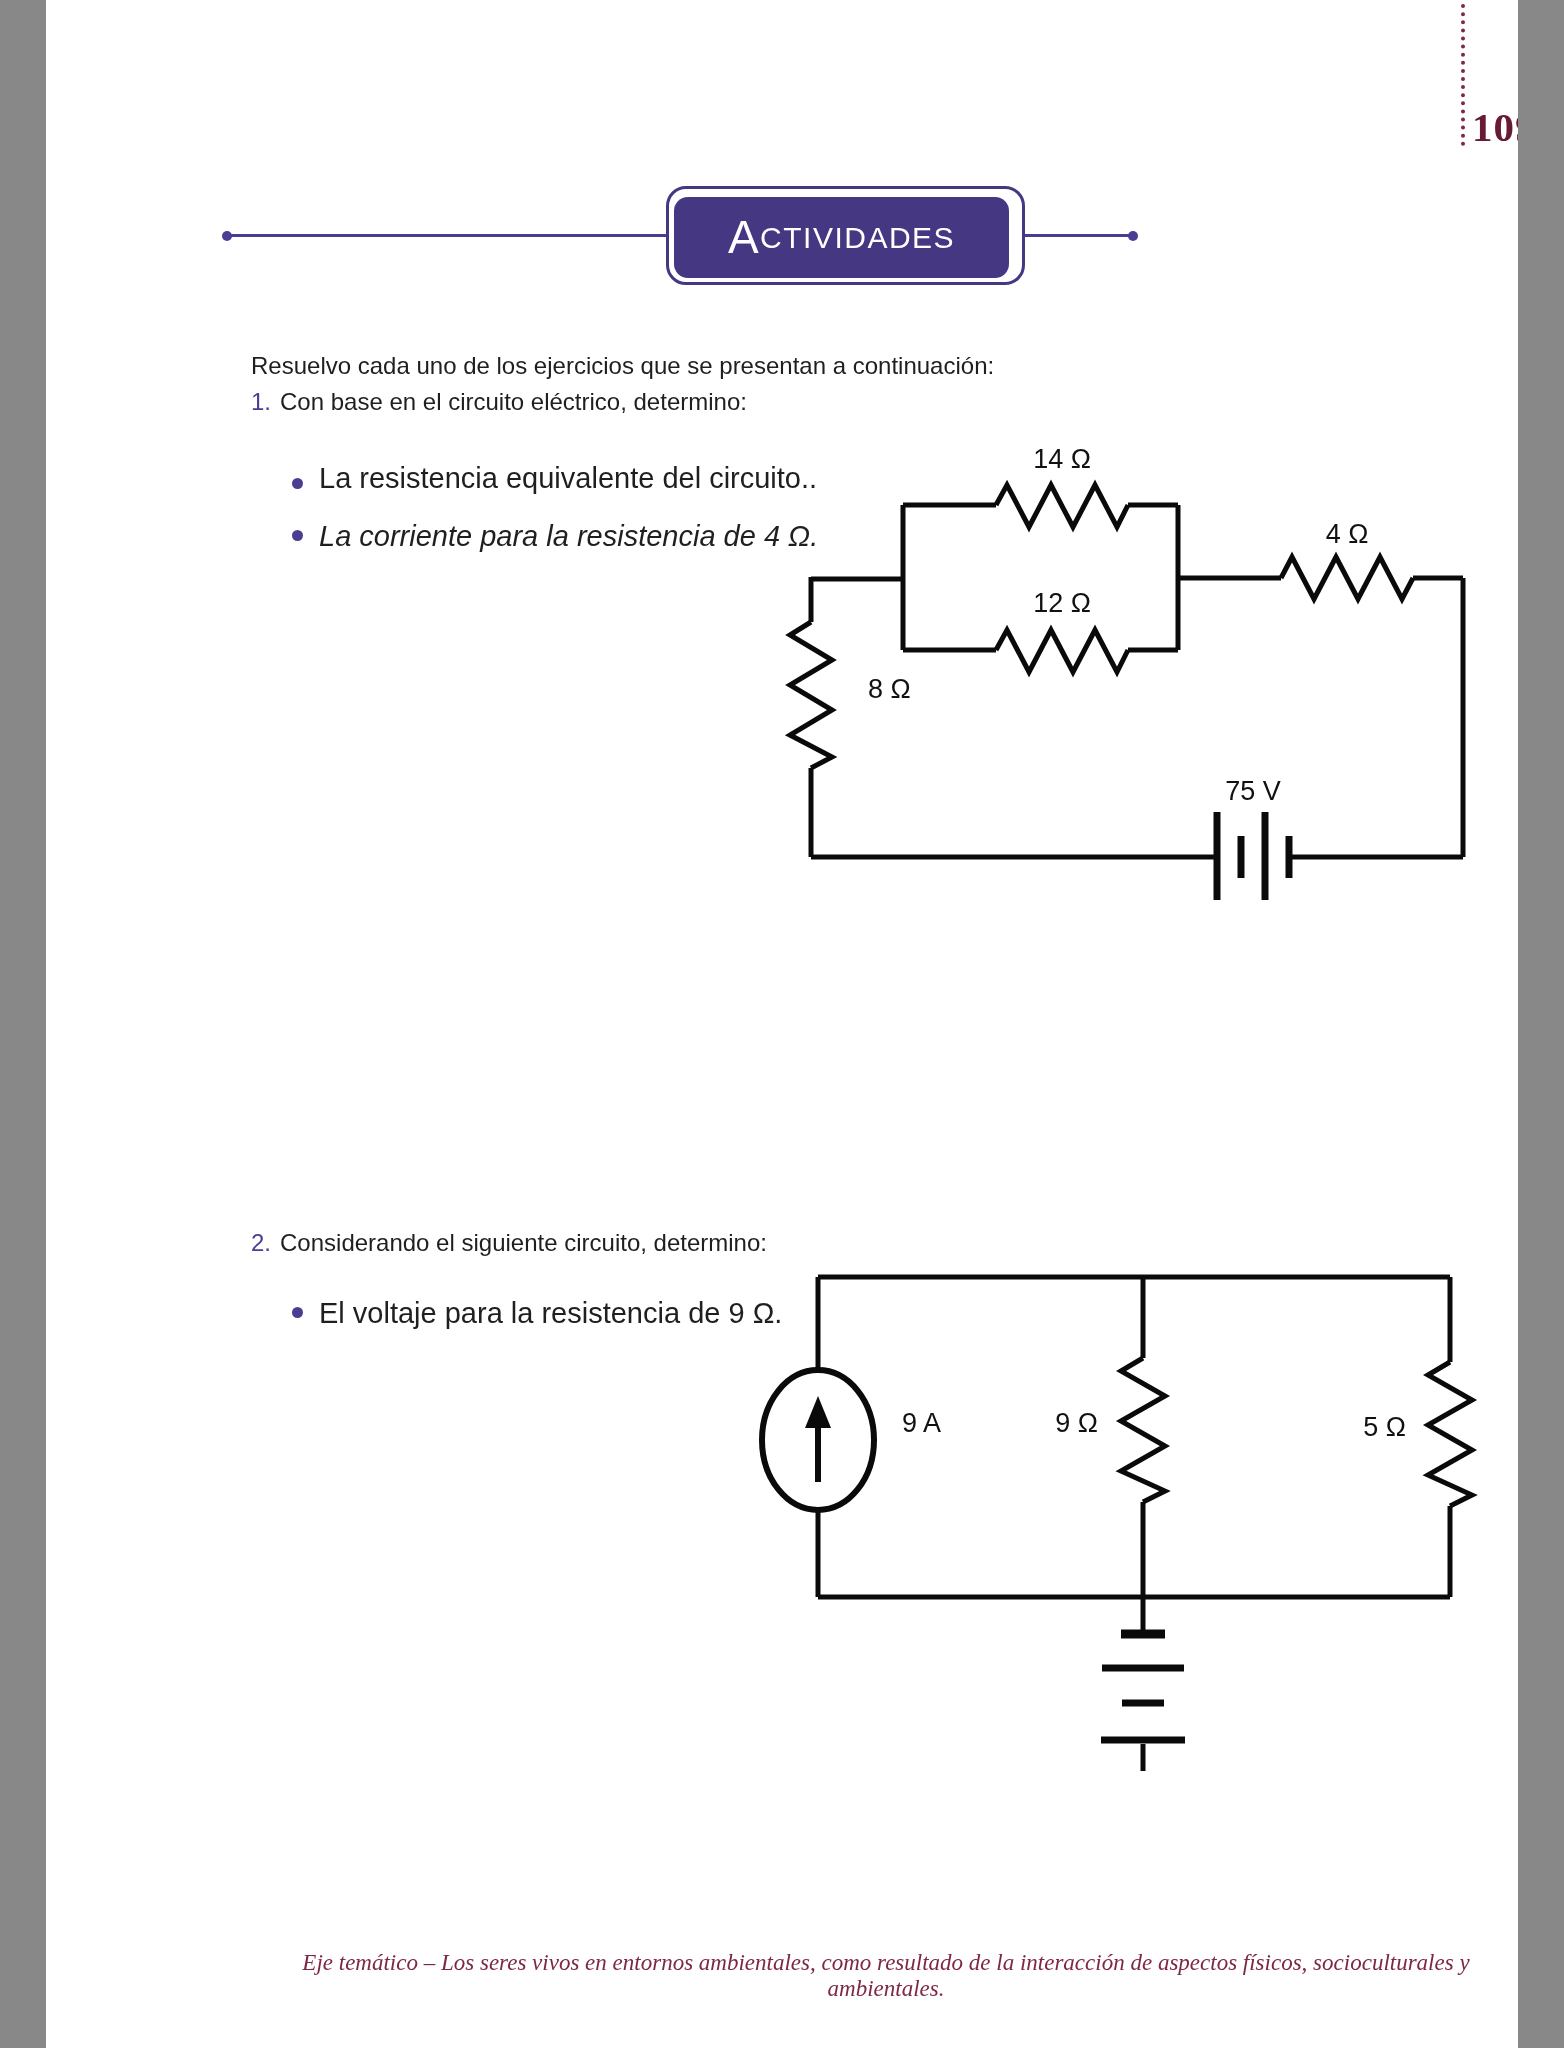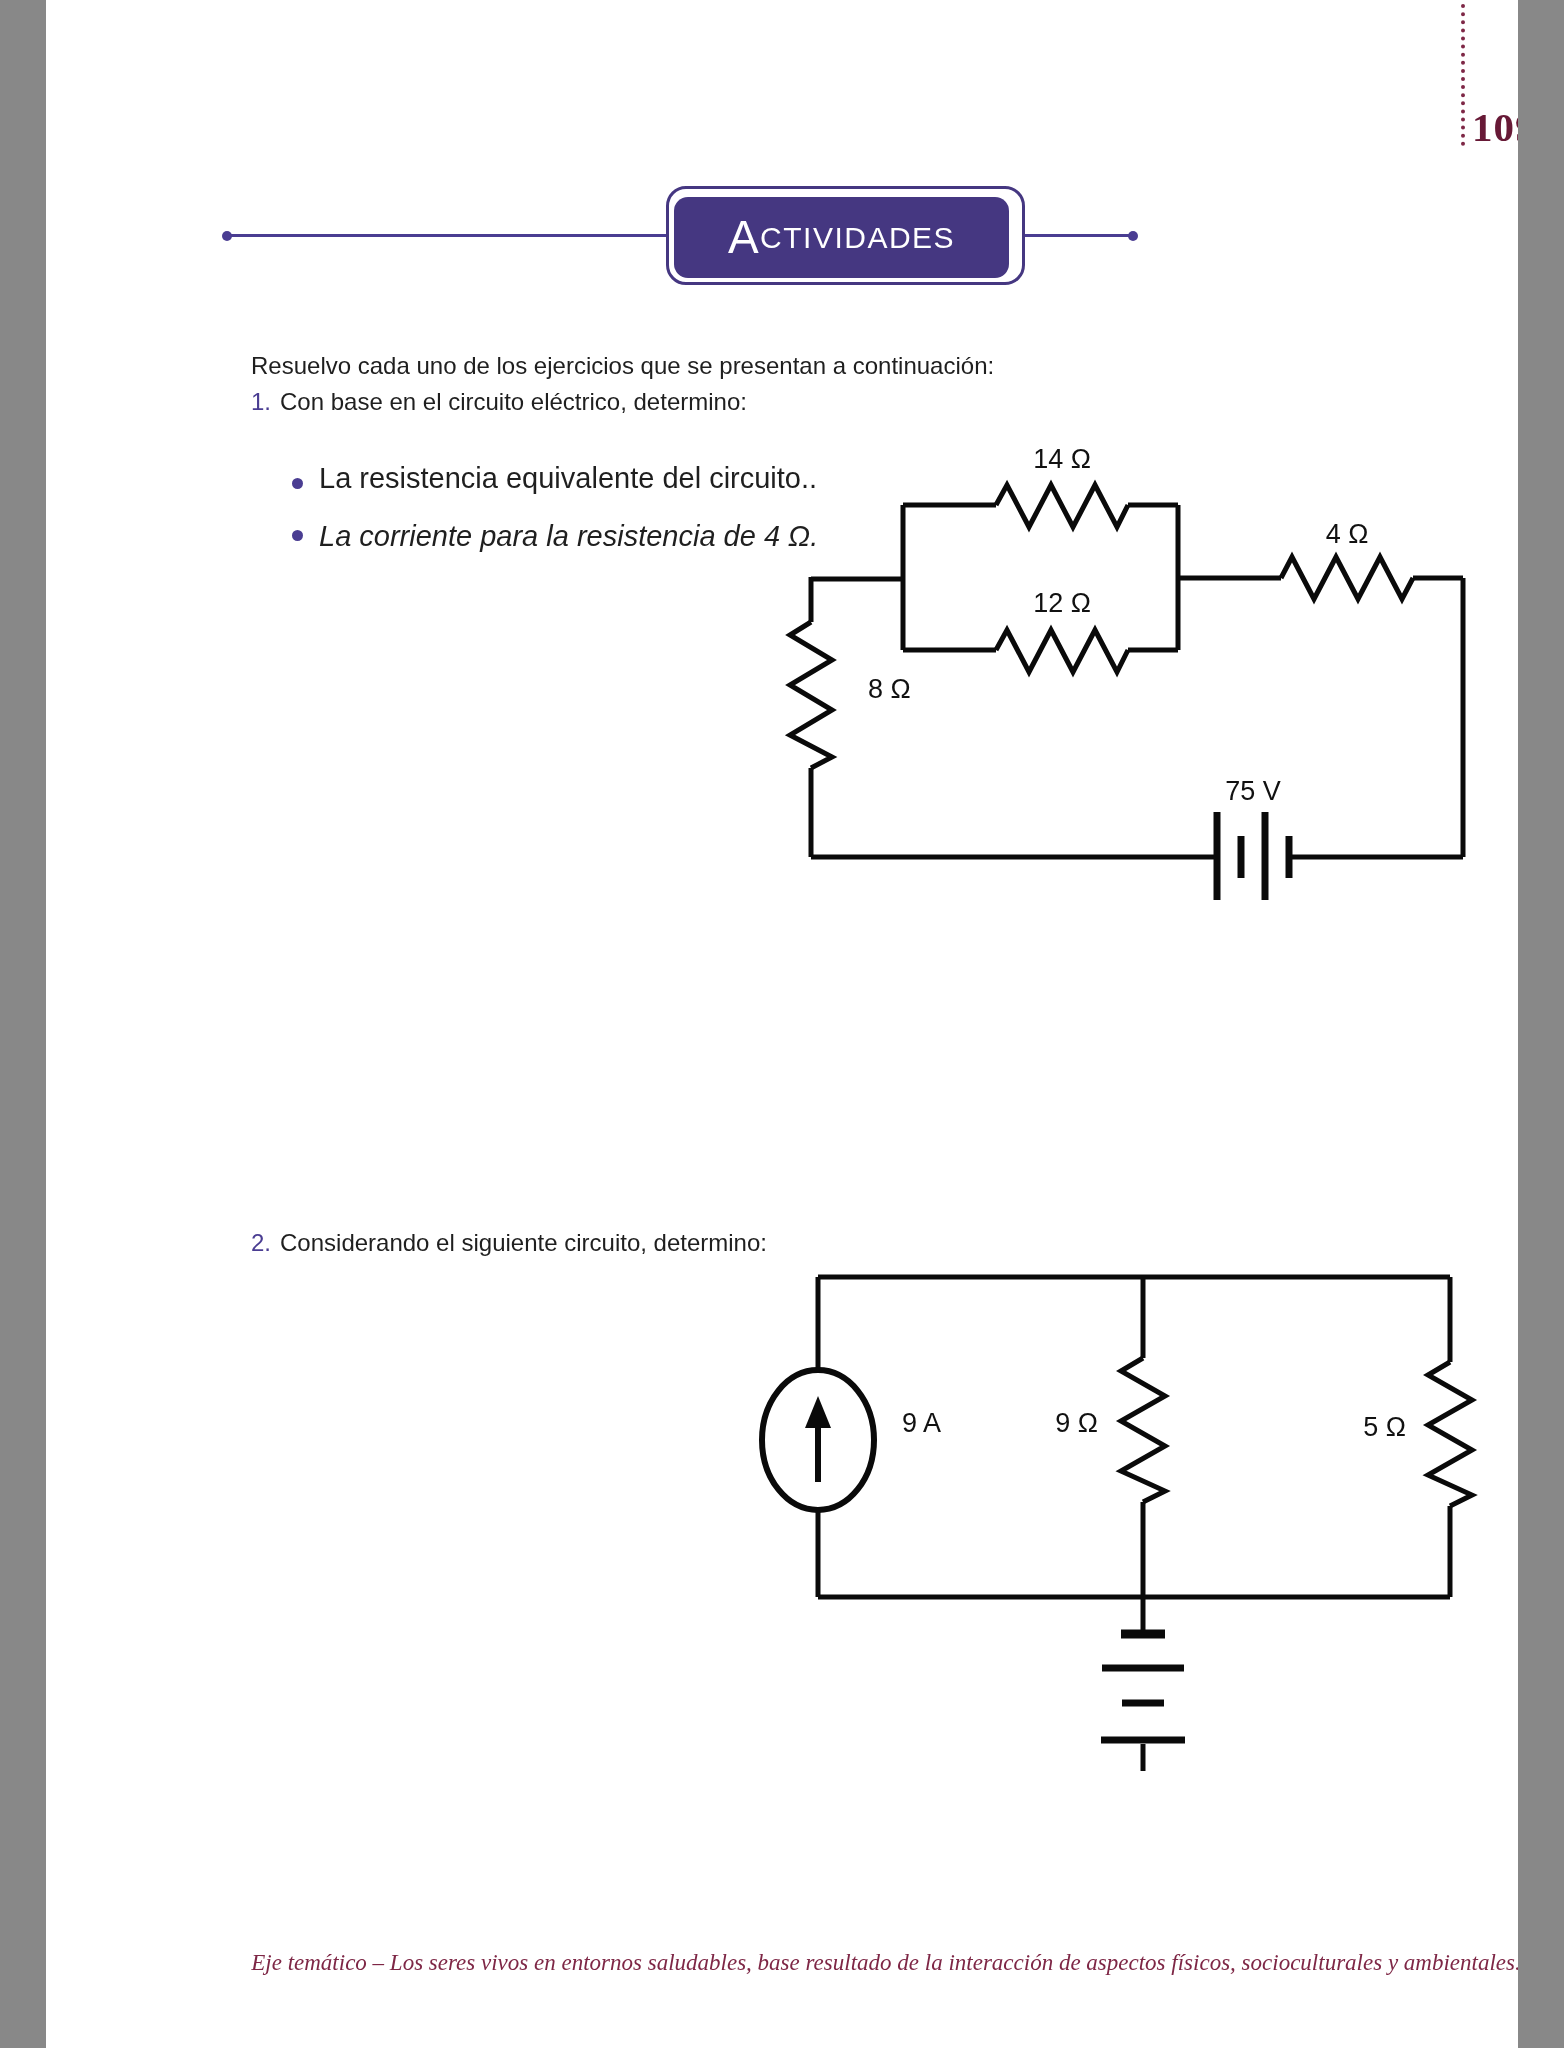--- a/index.html
+++ b/index.html
@@ -162,20 +162,24 @@
     <text x="1016" y="612" text-anchor="middle">12 Ω</text>
     <text x="1301" y="543" text-anchor="middle">4 Ω</text>
     <text x="822" y="698" text-anchor="start">8 Ω</text>
     <text x="1207" y="800" text-anchor="middle">75 V</text>
   </svg>
 
   <div class="bodyline item2">
     <span class="num">2.</span><span>Considerando el siguiente circuito, determino:</span>
   </div>
 
+  <div class="bullet b2a">
+    <span class="dot"></span>
+    <span>El voltaje para la resistencia de 9 Ω.</span>
+  </div>
 
   <svg class="circuit c2" viewBox="700 1240 744 560">
     <path class="wire" d="M772 1277 H1404"></path>
     <path class="wire" d="M772 1597 H1404"></path>
     <g>
       <path class="wire" d="M772 1277 V1372"></path>
       <ellipse class="circ" cx="772" cy="1440" rx="56" ry="70"></ellipse>
       <path class="circ" d="M772 1482 V1414"></path>
       <polygon points="772,1396 759,1428 785,1428" fill="#0a0a0a"></polygon>
       <path class="wire" d="M772 1510 V1597"></path>
@@ -196,15 +200,15 @@
       <path class="thick7" d="M1056 1668 H1138"></path>
       <path class="thick7" d="M1076 1703 H1118"></path>
       <path class="thick7" d="M1055 1740 H1139"></path>
       <path class="wire" d="M1097 1744 V1771"></path>
     </g>
     <text x="856" y="1432" text-anchor="start">9 A</text>
     <text x="1052" y="1432" text-anchor="end">9 Ω</text>
     <text x="1360" y="1436" text-anchor="end">5 Ω</text>
   </svg>
 
-  <div class="footer">Eje temático – Los seres vivos en entornos saludables, base resultado de la interacción de aspectos físicos, socioculturales y ambientales.</div>
+  <div class="footer">Eje temático – Los seres vivos en entornos ambientales, como resultado de la interacción de aspectos físicos, socioculturales y ambientales.</div>
 
 </div>
 
 </body></html>

